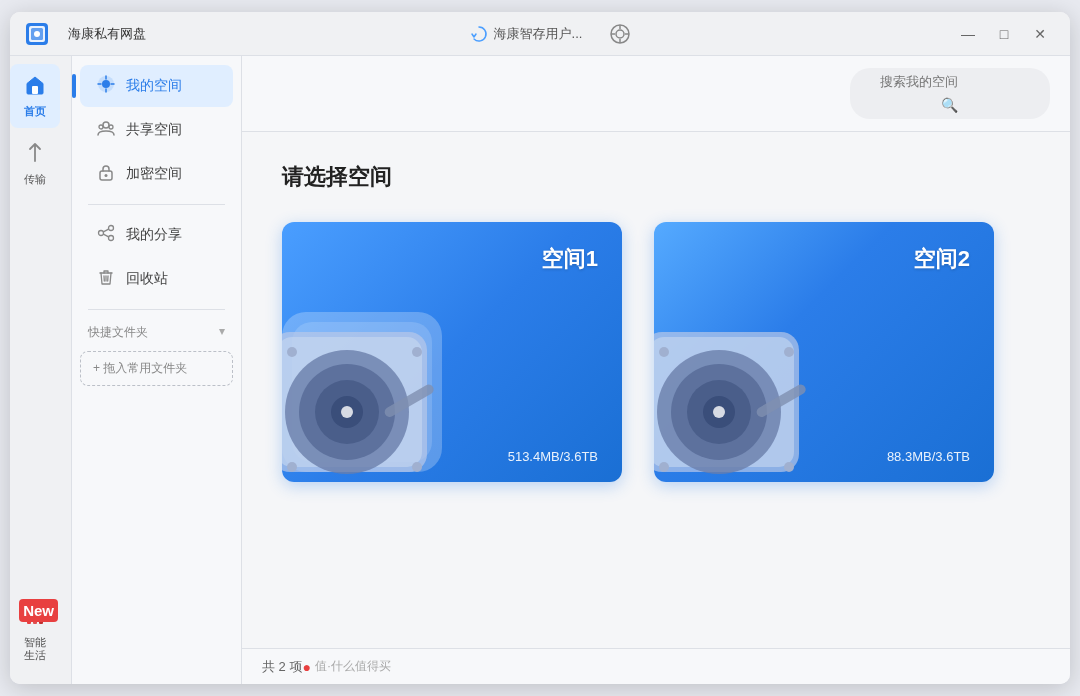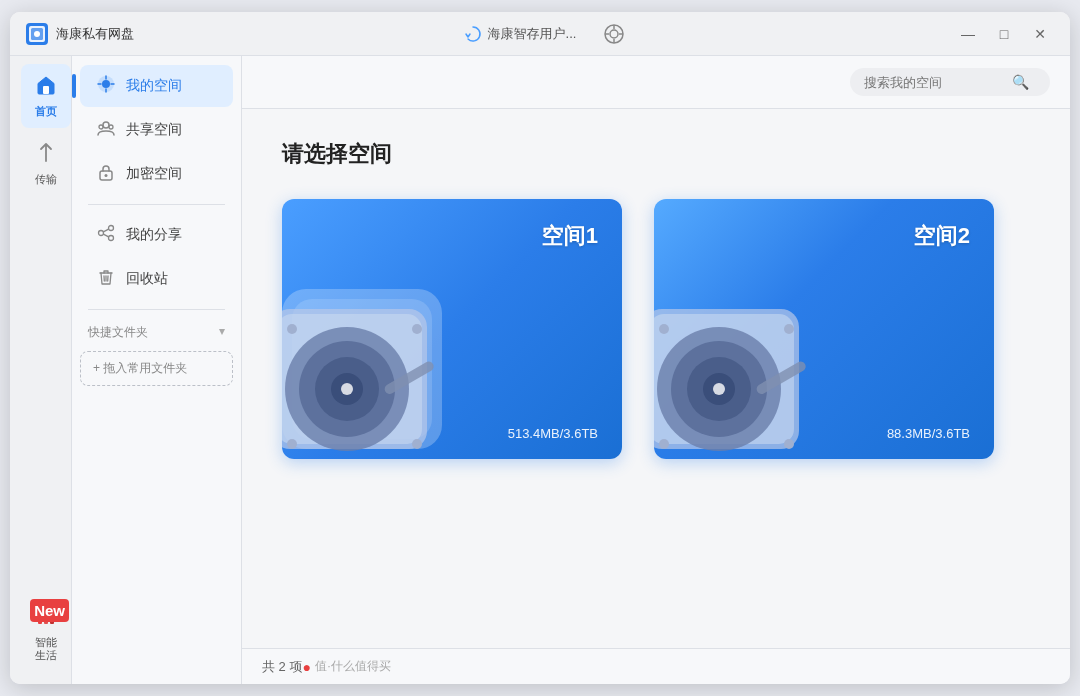--- a/index.html
+++ b/index.html
@@ -30,21 +30,21 @@
       border-bottom: 1px solid #dde0e6;
       display: flex;
       align-items: center;
       justify-content: space-between;
       padding: 0 16px;
       flex-shrink: 0;
     }
     .titlebar-left {
       display: flex;
       align-items: center;
-      gap: 8px;
+      gap: 20px;
     }
     .titlebar-logo {
       width: 22px;
       height: 22px;
     }
     .titlebar-title {
       font-size: 13px;
       color: #333;
       font-weight: 500;
     }
@@ -86,21 +86,21 @@
       overflow: hidden;
     }
 
     
     .sidebar-narrow {
       width: 62px;
       background: #f0f1f3;
       border-right: 1px solid #dde0e6;
       display: flex;
       flex-direction: column;
-      align-items: flex-end;
+      align-items: flex-start;
       padding-top: 8px;
       flex-shrink: 0;
     }
     .nav-item {
       display: flex;
       flex-direction: column;
       align-items: center;
       padding: 10px 4px;
       cursor: pointer;
       border-radius: 8px;
@@ -216,20 +216,21 @@
       flex-shrink: 0;
     }
     .search-box {
       display: flex;
       align-items: center;
       background: #edeef1;
       border-radius: 20px;
       padding: 6px 14px;
       gap: 8px;
       width: 200px;
+      flex-direction: column;
     }
     .search-box input {
       border: none;
       background: transparent;
       font-size: 13px;
       color: #888;
       outline: none;
       width: 140px;
     }
     .search-icon {

